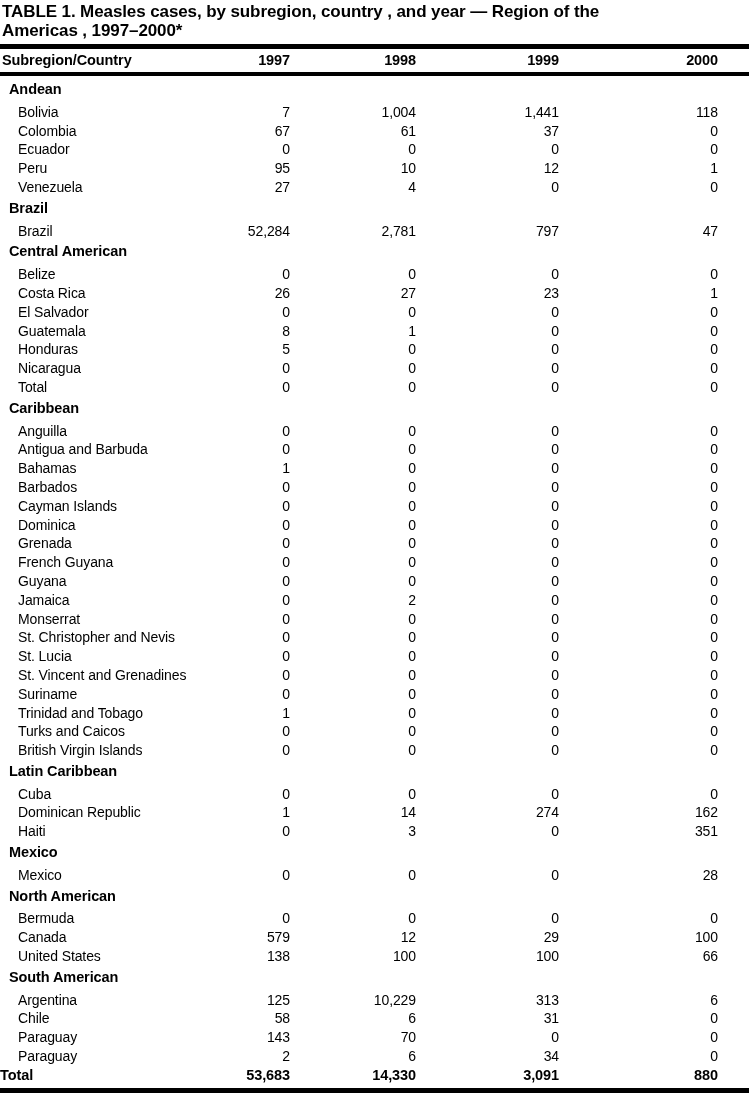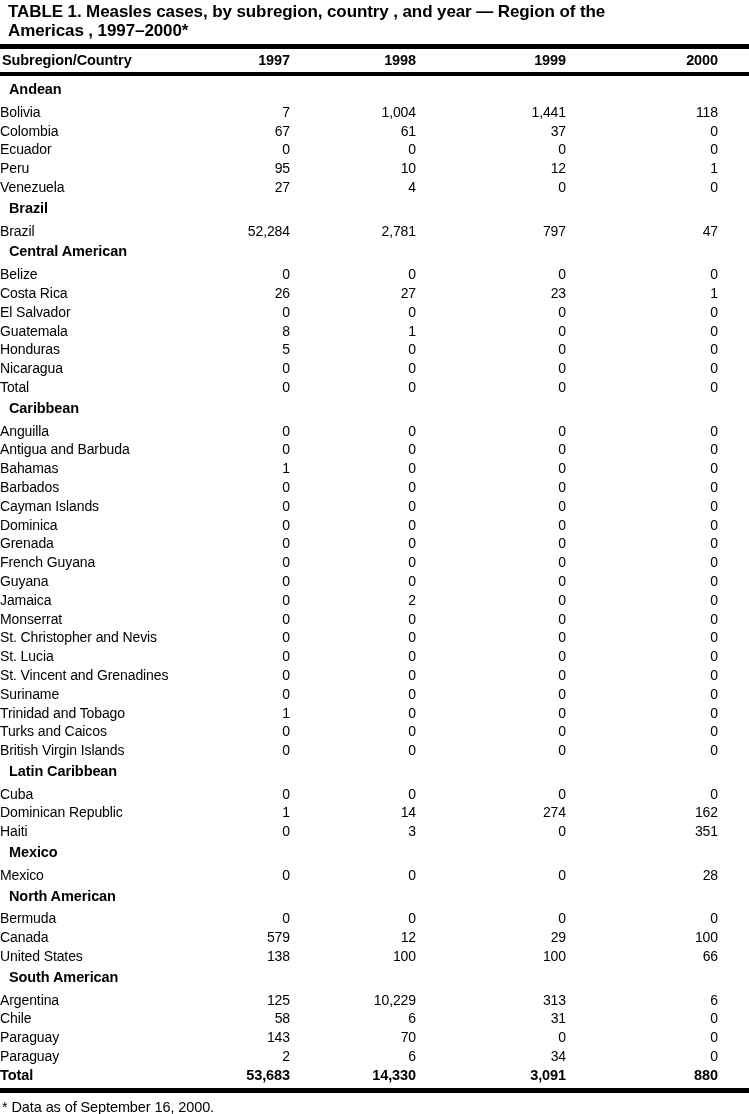--- a/index.html
+++ b/index.html
@@ -4,46 +4,46 @@
 <style>
   html,body{margin:0;padding:0;background:#fff;}
   .page{
     position:relative;
     width:749px;height:1114px;
     background:#fff;color:#000;
     font-family:"Liberation Sans", sans-serif;
     overflow:hidden;
   }
   .title{
-    padding:2px 6px 0 8px;
+    padding:2px 6px 0 2px;
     font-size:17px;line-height:19px;
     font-weight:bold;letter-spacing:-0.1px;
   }
   .rule{height:5px;background:#000;width:749px;}
   .rule-top{margin-top:4px;}
   .rule-mid{height:4px;margin-top:2px;}
   .rule-bottom{margin-top:3px;}
   .header-row{
     position:relative;height:21px;
     font-weight:bold;font-size:14.5px;letter-spacing:-0.1px;padding-left:12px;
   }
   .header-row .hc{position:absolute;left:2px;bottom:2px;}
   .header-row .num{bottom:2px;}
   .num{position:absolute;white-space:nowrap;}
-  .y0{right:459px;} .y1{right:333px;} .y2{right:183px;text-align:center;} .y3{right:31px;}
+  .y0{right:459px;} .y1{right:333px;} .y2{right:190px;text-align:center;} .y3{right:31px;}
   #table-body{padding-top:2px;font-size:14px;letter-spacing:-0.1px;}
   .sec-row{
     height:18.8px;line-height:18.8px;
     font-weight:bold;font-size:14.5px;
     margin-top:2px;margin-bottom:4px;
     padding-left:9px;white-space:nowrap;
   }
   .row{position:relative;height:18.8px;line-height:18.8px;white-space:nowrap;}
   .row .num{top:0;}
-  .cname{}
+  .cname{padding-left:18px;}
   .row.total{font-weight:bold;font-size:14.5px;}
   .row.total .cname{padding-left:0;}
   .footnote{margin-top:6px;padding-left:2px;font-size:14.5px;letter-spacing:-0.1px;}
 </style>
 </head>
 <body>
 
 <div class="page">
 
   <div class="title">
@@ -112,15 +112,14 @@
       <div class="sec-row">South American</div>
       <div class="row"><span class="cname">Argentina</span><span class="num y0">125</span><span class="num y1">10,229</span><span class="num y2">313</span><span class="num y3">6</span></div>
       <div class="row"><span class="cname">Chile</span><span class="num y0">58</span><span class="num y1">6</span><span class="num y2">31</span><span class="num y3">0</span></div>
       <div class="row"><span class="cname">Paraguay</span><span class="num y0">143</span><span class="num y1">70</span><span class="num y2">0</span><span class="num y3">0</span></div>
       <div class="row"><span class="cname">Paraguay</span><span class="num y0">2</span><span class="num y1">6</span><span class="num y2">34</span><span class="num y3">0</span></div>
       <div class="row total"><span class="cname">Total</span><span class="num y0">53,683</span><span class="num y1">14,330</span><span class="num y2">3,091</span><span class="num y3">880</span></div>
     </div>
 
   <div class="rule rule-bottom"></div>
 
-  <div class="footnote">* Data as of September 16, 2000.</div>
 
 </div>
 
 </body></html>

